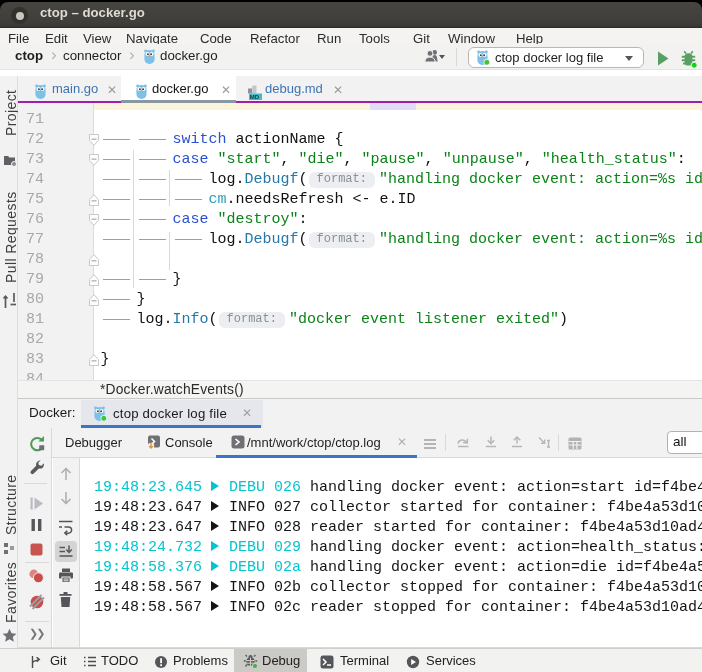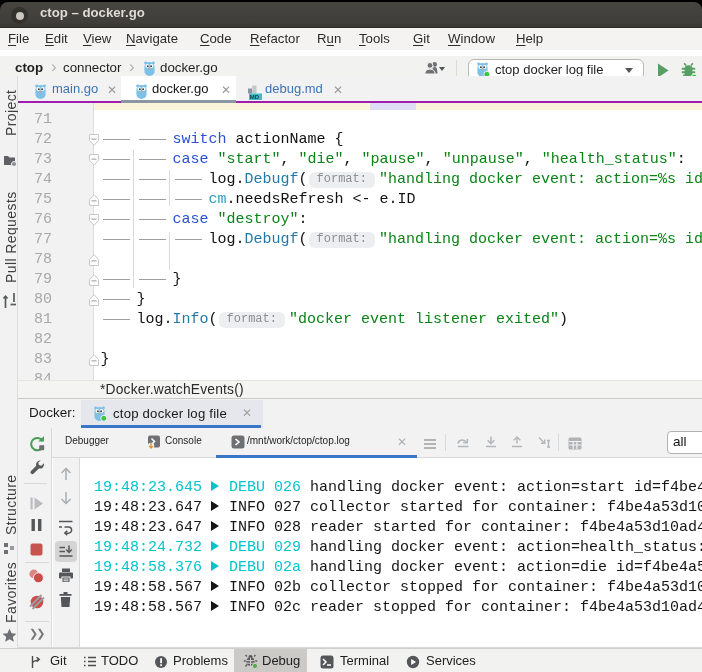--- a/index.html
+++ b/index.html
@@ -8,59 +8,59 @@
 #tbarbg{left:0;top:0;width:702px;height:28px;background:#000}
 #tbar{left:0;top:2px;width:702px;height:26px;background:linear-gradient(#474540,#403e3a 80%,#393732);border-radius:8px 8px 0 0;border-bottom:1px solid #2c2b27}
 #tbtn{left:11px;top:7px;width:17px;height:17px;border-radius:50%;background:#34322d}
 #tbtn i{position:absolute;left:4.5px;top:4.5px;width:8px;height:8px;border-radius:50%;background:#cbc7bf}
 #ttl{left:40px;top:5px;font-size:13.2px;font-weight:bold;color:#dfdbd4}
 
 #menu{left:0;top:28px;width:702px;height:22px;background:#f4f3f1;color:#2c2c2c;font-size:13.2px}
 #menu span{position:absolute;top:3px}
 #menu u{text-decoration:underline;text-underline-offset:2px}
 
-#tool{left:0;top:56px;width:702px;height:26px;background:#f2f2f1;border-bottom:1px solid #e3e3e1}
+#tool{left:0;top:44px;width:702px;height:26px;background:#f2f2f1;border-bottom:1px solid #e3e3e1}
 .bc{position:absolute;top:4px;font-size:13.3px;color:#1f1f1f}
 .bsep{position:absolute;top:1px;color:#b3b3b3;font-size:17px}
 #combo{left:468px;top:3px;width:176px;height:21px;background:#fff;border:1px solid #b7b7b5;border-radius:6px}
 #combo .lbl{position:absolute;left:26px;top:2px;font-size:13px;color:#1d1d1d}
 .dar{width:0;height:0;border-left:4.5px solid transparent;border-right:4.5px solid transparent;border-top:5px solid #555}
 
 #tabs{left:18px;top:76px;width:684px;height:28px;background:#f2f2f2;border-bottom:3px solid #a21caf}
 .tab{position:absolute;top:0;height:28px}
 .tab .tx{position:absolute;top:5px;font-size:13px}
 .tx.mod{color:#3f74b4}
 .tclose{position:absolute;top:7px;color:#9a9a9a;font-size:12px}
 #tab2{background:#fff}
 #tab2u{position:absolute;left:0;bottom:0;width:100%;height:4px;background:#8b96a4}
 
 #stripe{left:0;top:76px;width:18px;height:572px;background:#f2f2f2;border-right:1px solid #dedede}
 .vlab{position:absolute;left:3px;color:#3f3f3f;font-size:14px;letter-spacing:.4px;white-space:nowrap;transform-origin:0 0;transform:rotate(-90deg)}
 
 #ed{left:18px;top:103px;width:684px;height:277px;background:#fff;overflow:hidden;font-family:"Liberation Mono",monospace;font-size:15px;line-height:20px;white-space:pre;color:#111}
 #gut{position:absolute;left:0;top:0;width:76px;height:277px;background:#f2f2f2}
 #gsep{position:absolute;left:75px;top:0;width:1px;height:277px;background:#dcdcdc}
-.ln{position:absolute;left:0;width:34px;text-align:right;color:#a8a8a8;font-size:15px;height:20px}
+.ln{position:absolute;left:0;width:34px;text-align:center;color:#a8a8a8;font-size:15px;height:20px}
 .cl{position:absolute;left:82.5px;height:20px}
 .tb{display:inline-block;width:36px;height:19px;vertical-align:top;background:linear-gradient(#9e9e9e,#9e9e9e) no-repeat 2px 9px;background-size:27px 1.4px}
 .kw{color:#2b51d3}.st{color:#0a8417}.fn{color:#2478a8}.vr{color:#2ba0ba}
 .hint{display:inline-block;vertical-align:top;margin:1.5px 4px 0 1px;padding:0 8px 1px;height:16px;border-radius:6px;background:#edeef1;color:#8b8f94;font-family:Liberation Mono, monospace;font-size:12px;line-height:15px}
 .ig{position:absolute;width:1px;background:#d9d9d9}
 .fm{position:absolute}
 #cline{position:absolute;left:76px;top:0;width:608px;height:7px;background:#faf5da}
 #idh{position:absolute;left:352px;top:0;width:46px;height:7px;background:#dfddf6}
 
 #crumb{left:18px;top:380px;width:684px;height:18px;background:#f4f4f3;border-top:1px solid #e4e4e2;font-size:13.8px;letter-spacing:.2px;color:#2a2a2a}
 
 #dhead{left:18px;top:398px;width:684px;height:30px;background:#f2f2f2;border-top:1px solid #c9c9c9}
 #dtab1{position:absolute;left:63px;top:1px;width:182px;height:28px;background:#e5e7ec}
 #dtab1u{position:absolute;left:63px;top:26px;width:180px;height:3.5px;background:#3a76c8}
 
 #drow{left:18px;top:428px;width:684px;height:30px;background:#f2f2f2}
-#drow .t{position:absolute;top:7px;font-size:10px;color:#1e1e1e}
+#drow .t{position:absolute;top:7px;font-size:13px;color:#1e1e1e}
 #ltabu{position:absolute;left:198px;top:27px;width:201px;height:3px;background:#3a76c8}
 
 #dbgl{left:18px;top:428px;width:34px;height:219px;background:#f2f2f2;border-right:1px solid #d9d9d9}
 #conl{left:53px;top:458px;width:27px;height:189px;background:#f2f2f2;border-right:1px solid #d9d9d9}
 #dbgbot{left:18px;top:647px;width:684px;height:1px;background:#d9d9d9}
 #con{left:80px;top:458px;width:622px;height:189px;background:#fff;overflow:hidden;font-family:"Liberation Mono",monospace;font-size:15px;line-height:20px;white-space:pre;color:#151515}
 .cy{color:#04c4cf}
 .lgl{position:absolute;left:14px;height:20px}
 .tri{display:inline-block;width:0;height:0;border-left:8px solid;border-top:5px solid transparent;border-bottom:5px solid transparent;margin-right:1px}
 #acombo{left:667px;top:431px;width:40px;height:23px;background:#fff;border:1px solid #b2b2b2;border-radius:4px;font-size:13.5px;color:#111;padding:2px 0 0 5px}

